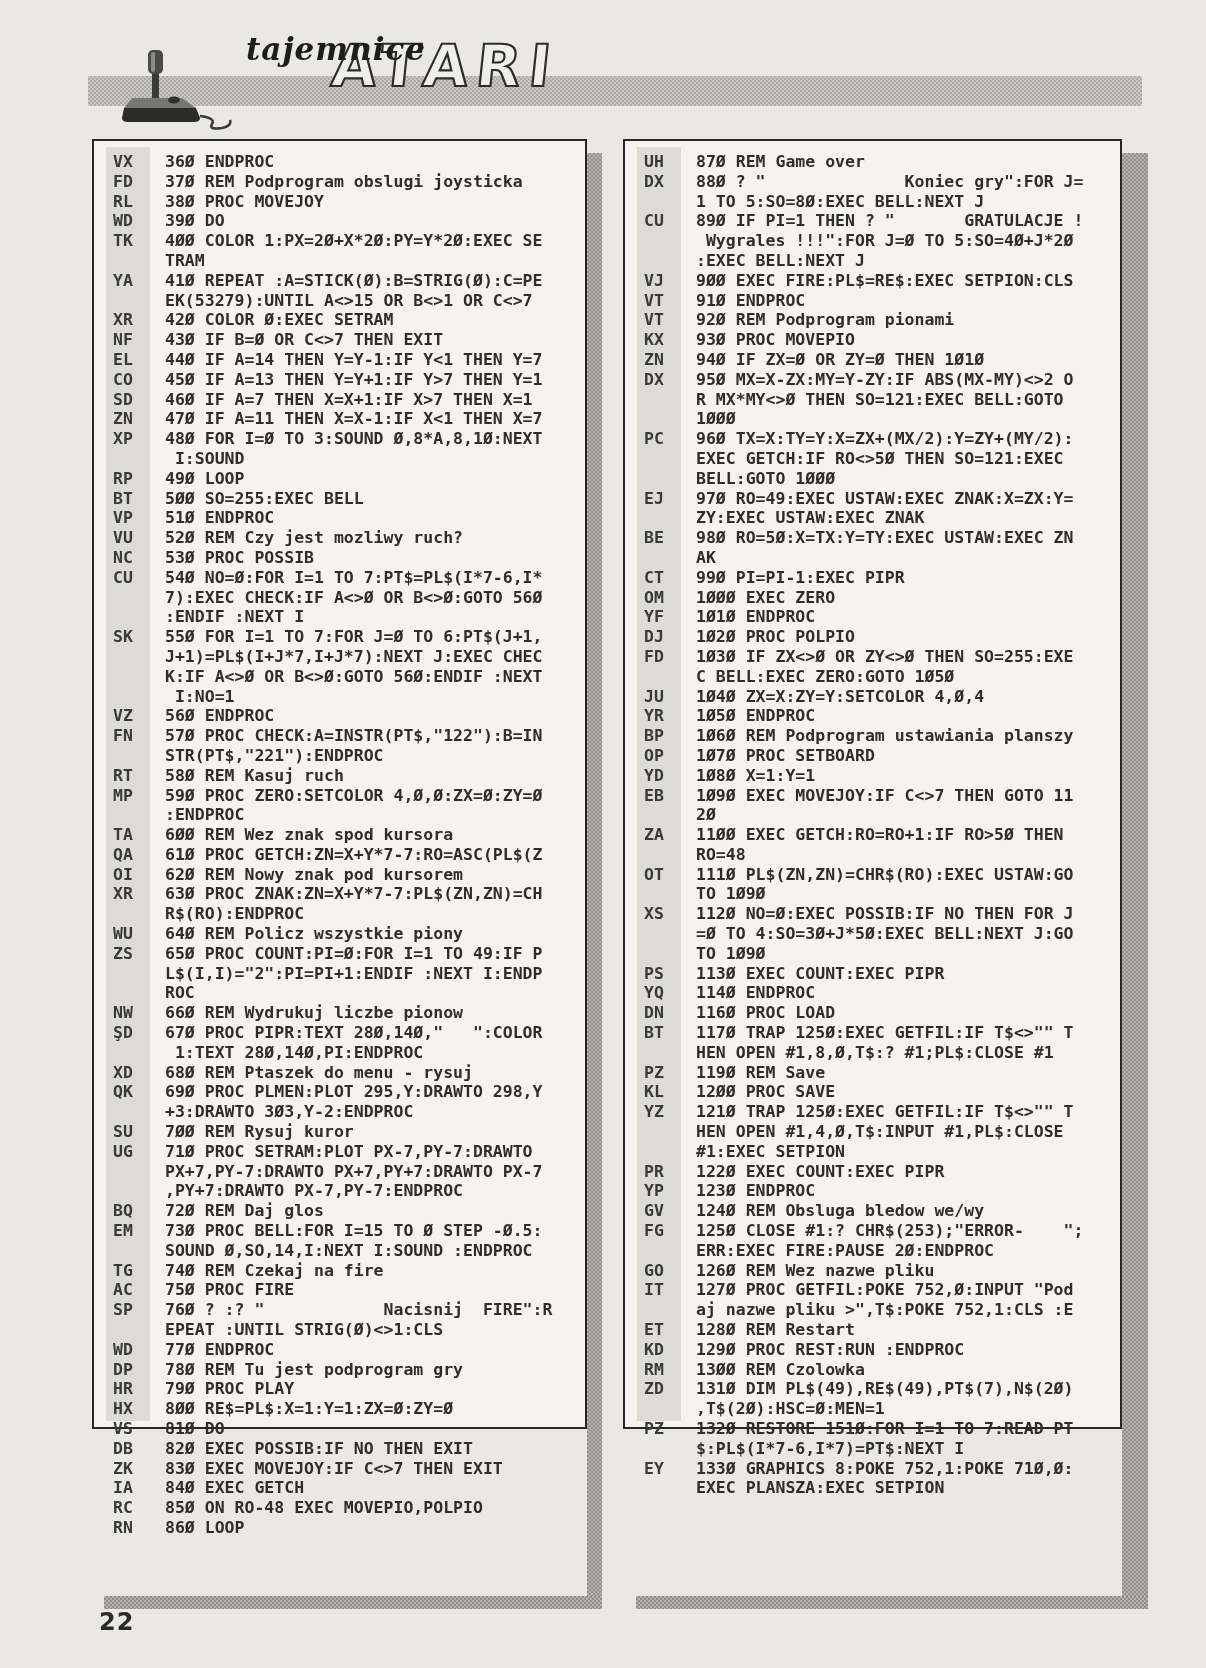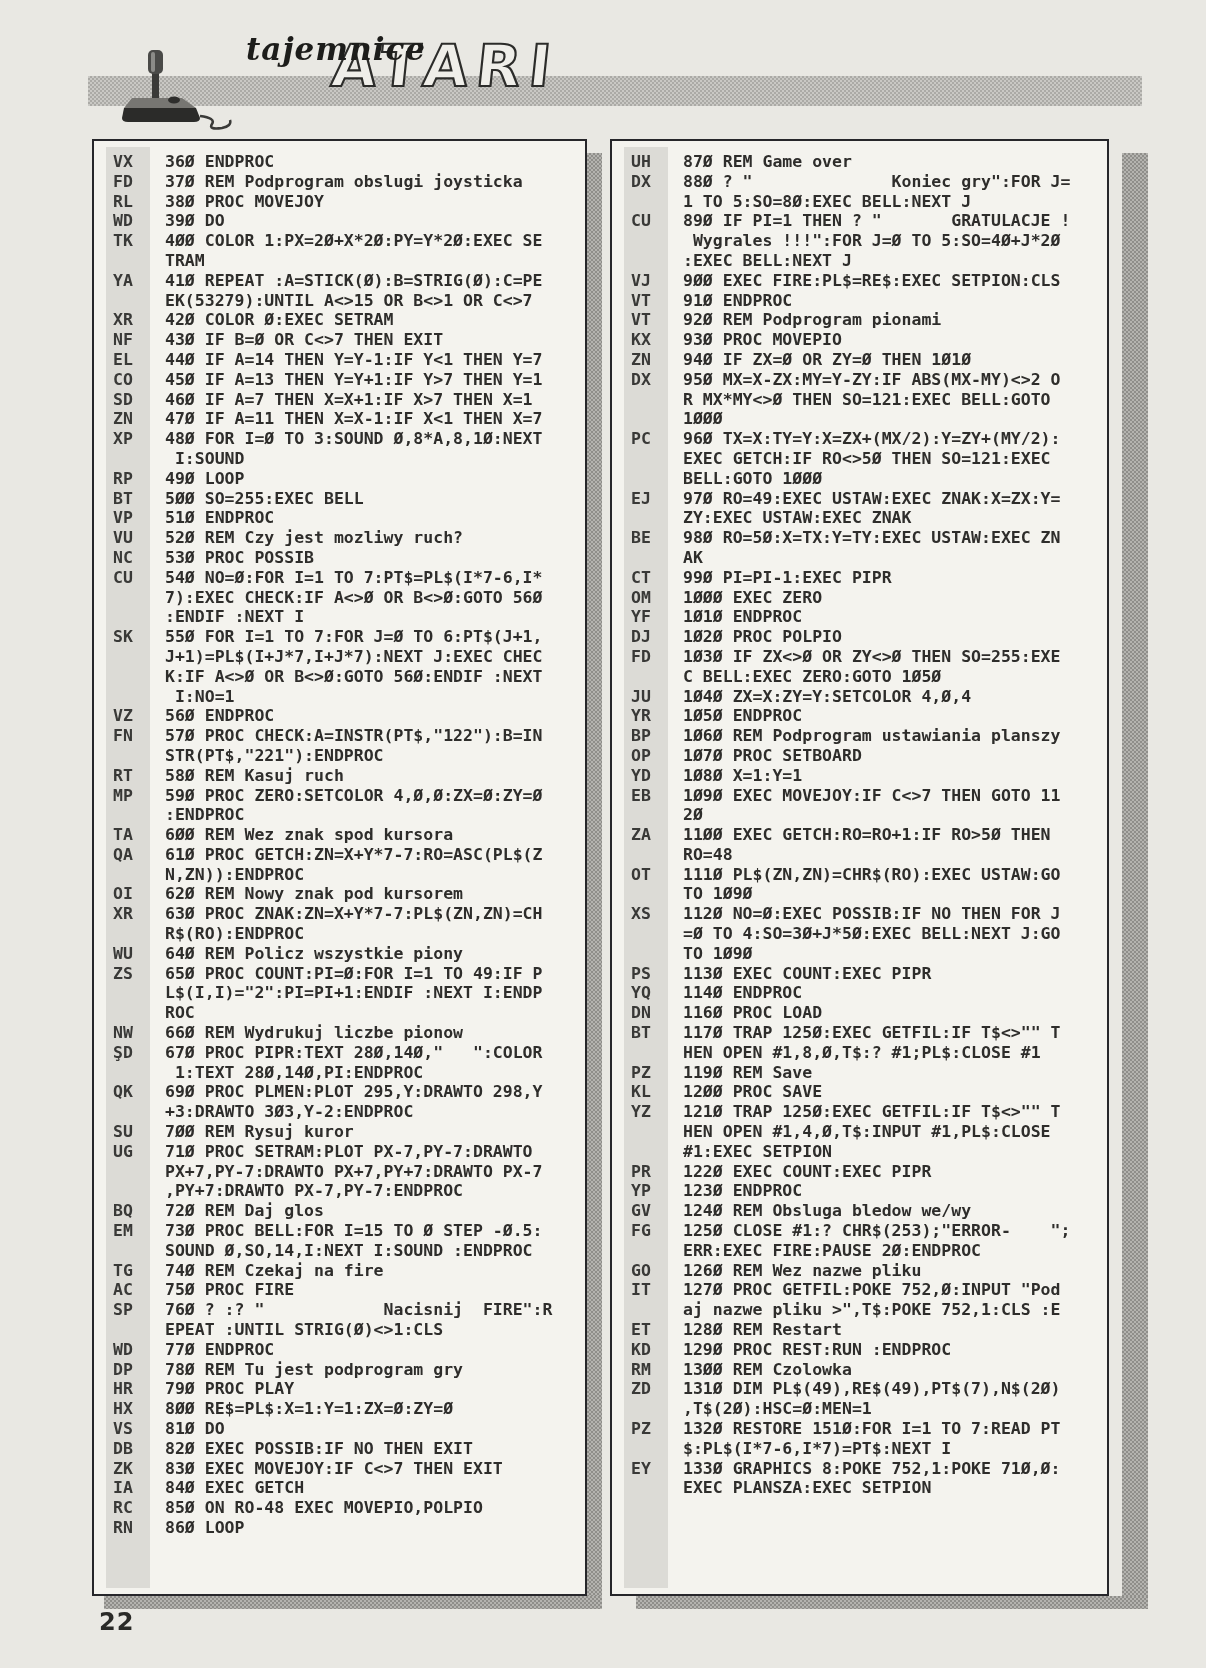--- a/index.html
+++ b/index.html
@@ -16,25 +16,25 @@
   .halftone-light{
     background-image:repeating-conic-gradient(#abaaa6 0% 25%, #c9c8c4 0% 50%);
     background-size:4px 4px;
   }
   .header-bar{
     position:absolute;left:88px;top:76px;width:1054px;height:30px;
   }
   .logo-wrap{position:absolute;left:238px;top:10px;width:360px;height:96px;}
   .joystick{position:absolute;left:104px;top:48px;width:140px;height:82px;}
   .codebox{
-    position:absolute;top:139px;height:1457px;box-sizing:border-box;
+    position:absolute;top:139px;height:1290px;box-sizing:border-box;
     background:#f4f3ee;border:2px solid #26262a;
   }
   #left-box{left:92px;width:495px;}
-  #right-box{left:610px;width:499px;}
+  #right-box{left:623px;width:499px;}
   .chk-strip{
     position:absolute;left:12px;top:6px;bottom:6px;width:44px;
     background:#dcdbd6;
   }
   .shadow{position:absolute;}
   #left-shadow-r{left:587px;top:153px;width:15px;height:1450px;}
   #left-shadow-b{left:104px;top:1596px;width:498px;height:13px;}
   #right-shadow-r{left:1122px;top:153px;width:26px;height:1450px;}
   #right-shadow-b{left:636px;top:1596px;width:512px;height:13px;}
   .lines{
@@ -119,31 +119,31 @@
       <div class="row"><span class="chk"></span><span class="txt">K:IF A&lt;&gt;Ø OR B&lt;&gt;Ø:GOTO 56Ø:ENDIF :NEXT</span></div>
       <div class="row"><span class="chk"></span><span class="txt"> I:NO=1</span></div>
       <div class="row"><span class="chk">VZ</span><span class="txt">56Ø ENDPROC</span></div>
       <div class="row"><span class="chk">FN</span><span class="txt">57Ø PROC CHECK:A=INSTR(PT$,"122"):B=IN</span></div>
       <div class="row"><span class="chk"></span><span class="txt">STR(PT$,"221"):ENDPROC</span></div>
       <div class="row"><span class="chk">RT</span><span class="txt">58Ø REM Kasuj ruch</span></div>
       <div class="row"><span class="chk">MP</span><span class="txt">59Ø PROC ZERO:SETCOLOR 4,Ø,Ø:ZX=Ø:ZY=Ø</span></div>
       <div class="row"><span class="chk"></span><span class="txt">:ENDPROC</span></div>
       <div class="row"><span class="chk">TA</span><span class="txt">6ØØ REM Wez znak spod kursora</span></div>
       <div class="row"><span class="chk">QA</span><span class="txt">61Ø PROC GETCH:ZN=X+Y*7-7:RO=ASC(PL$(Z</span></div>
-      <div class="row"><span class="chk"></span><span class="txt">N,ZN)):ENDPROC</span></div>
       <div class="row"><span class="chk">OI</span><span class="txt">62Ø REM Nowy znak pod kursorem</span></div>
       <div class="row"><span class="chk">XR</span><span class="txt">63Ø PROC ZNAK:ZN=X+Y*7-7:PL$(ZN,ZN)=CH</span></div>
       <div class="row"><span class="chk"></span><span class="txt">R$(RO):ENDPROC</span></div>
       <div class="row"><span class="chk">WU</span><span class="txt">64Ø REM Policz wszystkie piony</span></div>
       <div class="row"><span class="chk">ZS</span><span class="txt">65Ø PROC COUNT:PI=Ø:FOR I=1 TO 49:IF P</span></div>
       <div class="row"><span class="chk"></span><span class="txt">L$(I,I)="2":PI=PI+1:ENDIF :NEXT I:ENDP</span></div>
       <div class="row"><span class="chk"></span><span class="txt">ROC</span></div>
       <div class="row"><span class="chk">NW</span><span class="txt">66Ø REM Wydrukuj liczbe pionow</span></div>
       <div class="row"><span class="chk">ŞD</span><span class="txt">67Ø PROC PIPR:TEXT 28Ø,14Ø,"   ":COLOR</span></div>
       <div class="row"><span class="chk"></span><span class="txt"> 1:TEXT 28Ø,14Ø,PI:ENDPROC</span></div>
+      <div class="row"><span class="chk">XD</span><span class="txt">68Ø REM Ptaszek do menu - rysuj</span></div>
       <div class="row"><span class="chk">QK</span><span class="txt">69Ø PROC PLMEN:PLOT 295,Y:DRAWTO 298,Y</span></div>
       <div class="row"><span class="chk"></span><span class="txt">+3:DRAWTO 3Ø3,Y-2:ENDPROC</span></div>
       <div class="row"><span class="chk">SU</span><span class="txt">7ØØ REM Rysuj kuror</span></div>
       <div class="row"><span class="chk">UG</span><span class="txt">71Ø PROC SETRAM:PLOT PX-7,PY-7:DRAWTO</span></div>
       <div class="row"><span class="chk"></span><span class="txt">PX+7,PY-7:DRAWTO PX+7,PY+7:DRAWTO PX-7</span></div>
       <div class="row"><span class="chk"></span><span class="txt">,PY+7:DRAWTO PX-7,PY-7:ENDPROC</span></div>
       <div class="row"><span class="chk">BQ</span><span class="txt">72Ø REM Daj glos</span></div>
       <div class="row"><span class="chk">EM</span><span class="txt">73Ø PROC BELL:FOR I=15 TO Ø STEP -Ø.5:</span></div>
       <div class="row"><span class="chk"></span><span class="txt">SOUND Ø,SO,14,I:NEXT I:SOUND :ENDPROC</span></div>
       <div class="row"><span class="chk">TG</span><span class="txt">74Ø REM Czekaj na fire</span></div>

